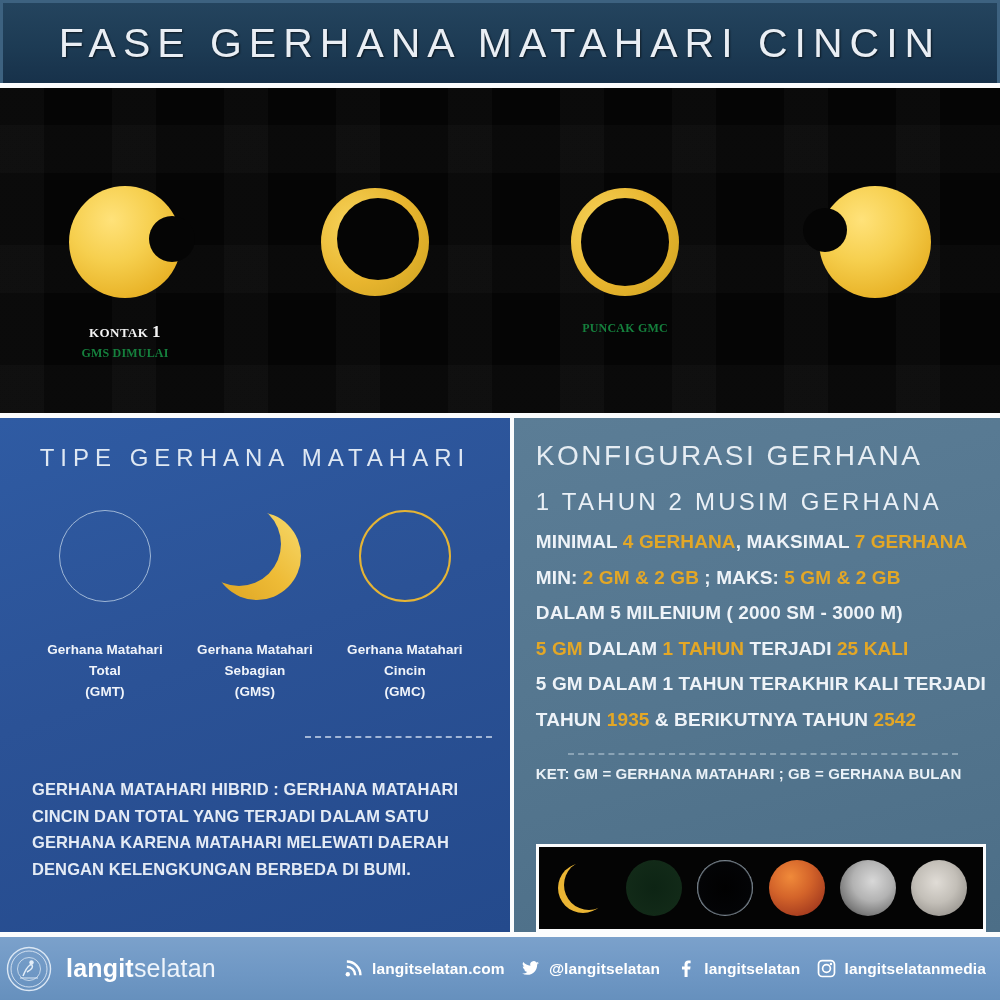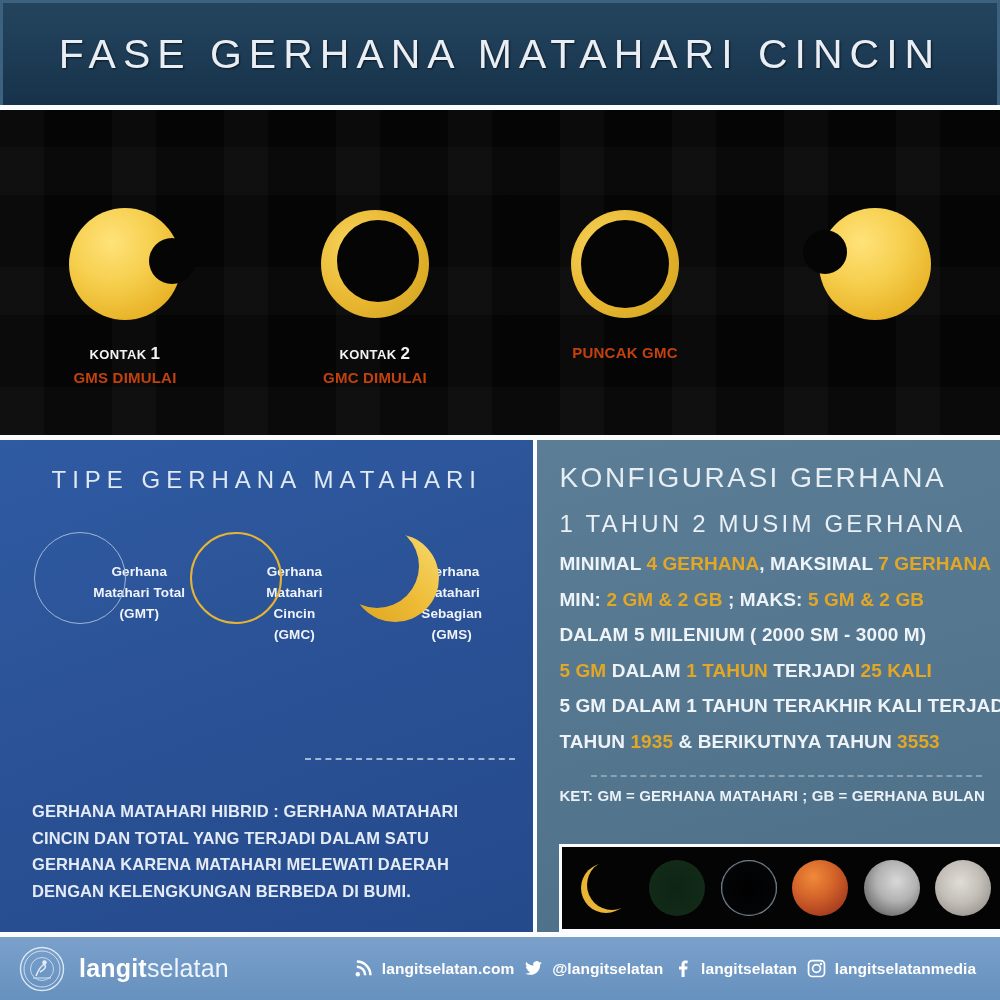--- a/index.html
+++ b/index.html
@@ -11,21 +11,21 @@
   }
   #poster {
     position:relative;
     width:1000px; height:1000px;
     background:#e8eef4;
     display:flex; flex-direction:column;
   }
 
   
   .header {
-    height:105px;
+    height:83px;
     background:linear-gradient(180deg,#24445e 0%,#1d3b54 55%,#17314a 100%);
     border:3px solid #3d6280;
     border-bottom:none;
     display:flex; align-items:center; justify-content:center;
     position:relative;
   }
   .header-title {
     font-size:41px;
     letter-spacing:7px;
     color:#e9eef4;
@@ -51,24 +51,24 @@
       repeating-linear-gradient(0deg, rgba(255,255,255,.018) 0 48px, transparent 48px 120px);
     pointer-events:none;
   }
   .phase {
     flex:1;
     display:flex; flex-direction:column; align-items:center;
     position:relative; z-index:2;
     padding-top:80px;
   }
   .phase-art { width:120px; height:120px; position:relative; }
-  .phase-caption { margin-top:18px; text-align:center; line-height:1.45; }
+  .phase-caption { margin-top:18px; text-align:center; line-height:1.45;font-family:Liberation Serif, serif; }
   .cap-top { font-size:13px; font-weight:700; color:#f3f3f3; letter-spacing:.4px; }
   .cap-top .num { font-size:17px; }
-  .cap-main { font-size:15px; font-weight:700; color:#c2410c; letter-spacing:.2px; }
+  .cap-main { font-size:12px; font-weight:700; color:#15803d; letter-spacing:.2px; }
 
   
   .sun-disc {
     position:absolute; left:4px; top:4px;
     width:112px; height:112px; border-radius:50%;
     background:radial-gradient(circle at 38% 30%, #ffe27a 0%, #f6cf4e 40%, #e9b429 75%, #d79f1c 100%);
   }
   .bite {
     position:absolute; border-radius:50%; background:#050505;
   }
@@ -90,21 +90,21 @@
     background:linear-gradient(160deg,#2f5ba3 0%,#2b5296 45%,#244a8c 100%);
     border-right:4px solid #fbfcfd;
     position:relative;
     padding:26px 30px 0 30px;
   }
   .panel-left-title {
     font-size:24px; letter-spacing:6px; color:#dfe8f3; font-weight:400;
     text-align:center; margin-bottom:8px; white-space:nowrap;
   }
   .types { display:flex; margin-top:34px; }
-  .type { flex:1; display:flex; flex-direction:row; }
+  .type { flex:1; display:flex; flex-direction:column; align-items:center; }
   .type-art { width:100px; height:100px; position:relative; }
   .type-label {
     margin-top:34px; text-align:center; color:#f0f4fa;
     font-size:13.5px; font-weight:700; line-height:1.55; letter-spacing:.1px;
   }
   .circle-outline {
     position:absolute; left:4px; top:4px; width:92px; height:92px;
     border-radius:50%; border:1.6px solid #9fb7d6;
   }
   .circle-gold {
@@ -160,21 +160,21 @@
     padding:0 8px;
   }
   .photo { width:56px; height:56px; border-radius:50%; position:relative; overflow:hidden; }
 
   
   .footer {
     height:68px;
     background:linear-gradient(180deg,#7ba1cb 0%,#6e97c4 60%,#6690bd 100%);
     border-top:5px solid #fbfcfd;
     display:flex; align-items:center;
-    padding:0 19px;
+    padding:0 6px;
   }
   .brand { display:flex; align-items:center; gap:14px; width:330px; }
   .seal { width:46px; height:46px; flex:0 0 46px; }
   .wordmark { font-size:25px; color:#ffffff; letter-spacing:.2px; }
   .wordmark b { font-weight:700; }
   .wordmark span { font-weight:400; color:#eef4fb; }
   .social { display:flex; align-items:center; flex:1; justify-content:space-around;text-align:right; }
   .social-item { display:flex; align-items:center; gap:9px; }
   .social-label { font-size:15.5px; color:#ffffff; font-weight:700; letter-spacing:.1px; }
   .social-icon { width:19px; height:19px; display:block; }
@@ -200,25 +200,20 @@
           <span class="num">1</span></div>
         <div class="cap-main">GMS DIMULAI</div>
       </div>
     </div>
 
     <div class="phase">
       <div class="phase-art">
         <div class="ring"></div>
         <div class="ring-hole" style="width:82px;height:82px;left:22px;top:16px;"></div>
       </div>
-      <div class="phase-caption">
-        <div class="cap-top"><span>KONTAK</span>
-          <span class="num">2</span></div>
-        <div class="cap-main">GMC DIMULAI</div>
-      </div>
     </div>
 
     <div class="phase">
       <div class="phase-art">
         <div class="ring"></div>
         <div class="ring-hole" style="width:88px;height:88px;left:16px;top:16px;"></div>
       </div>
       <div class="phase-caption">
         <div class="cap-top"><span></span>
           <span class="num"></span></div>
@@ -243,30 +238,20 @@
 
       <div class="types">
 
         <div class="type">
           <div class="type-art">
             <div class="circle-outline"></div>
           </div>
           <div class="type-label">
             <div>Gerhana Matahari Total</div>
             <div>(GMT)</div>
-          </div>
-        </div>
-
-        <div class="type">
-          <div class="type-art">
-            <div class="circle-gold"></div>
-          </div>
-          <div class="type-label">
-            <div>Gerhana Matahari Cincin</div>
-            <div>(GMC)</div>
           </div>
         </div>
 
         <div class="type">
           <div class="type-art">
             <svg class="crescent" viewBox="0 0 96 100">
               <defs>
                 <linearGradient id="crg" x1="0" y1="1" x2="1" y2="0">
                   <stop offset="0" stop-color="#d99f1e"></stop>
                   <stop offset="0.5" stop-color="#eebb36"></stop>
@@ -280,20 +265,30 @@
               </defs>
               <rect width="96" height="100" fill="url(#crg)" mask="url(#crm)"></rect>
             </svg>
           </div>
           <div class="type-label">
             <div>Gerhana Matahari Sebagian</div>
             <div>(GMS)</div>
           </div>
         </div>
 
+        <div class="type">
+          <div class="type-art">
+            <div class="circle-gold"></div>
+          </div>
+          <div class="type-label">
+            <div>Gerhana Matahari Cincin</div>
+            <div>(GMC)</div>
+          </div>
+        </div>
+
       </div>
 
       <div class="dash-div"></div>
       <div class="hybrid-text">GERHANA MATAHARI HIBRID : GERHANA MATAHARI CINCIN DAN TOTAL YANG TERJADI DALAM SATU GERHANA KARENA MATAHARI MELEWATI DAERAH DENGAN KELENGKUNGAN BERBEDA DI BUMI.</div>
     </div>
 
     <div class="panel-right">
       <div class="panel-right-title">KONFIGURASI GERHANA</div>
       <div class="kf-big">1 TAHUN 2 MUSIM GERHANA</div>
 
@@ -307,21 +302,21 @@
 
       <div class="kf-line">DALAM 5 MILENIUM ( 2000 SM - 3000 M)</div>
 
       <div class="kf-line">
         <span class="gold">5 GM</span><span> DALAM </span><span class="gold">1 TAHUN</span><span> TERJADI </span><span class="gold">25 KALI</span>
       </div>
 
       <div class="kf-line">5 GM DALAM 1 TAHUN TERAKHIR KALI TERJADI</div>
 
       <div class="kf-line">
-        <span>TAHUN </span><span class="gold">1935</span><span> &amp; BERIKUTNYA TAHUN </span><span class="gold">3553</span>
+        <span>TAHUN </span><span class="gold">1935</span><span> &amp; BERIKUTNYA TAHUN </span><span class="gold">2542</span>
       </div>
 
       <div class="kf-dash"></div>
       <div class="kf-ket">KET: GM = GERHANA MATAHARI ; GB = GERHANA BULAN</div>
 
       <div class="photo-strip">
         <div class="photo">
           <svg viewBox="0 0 56 56" width="56" height="56">
             <defs>
                 <mask id="pm1">

